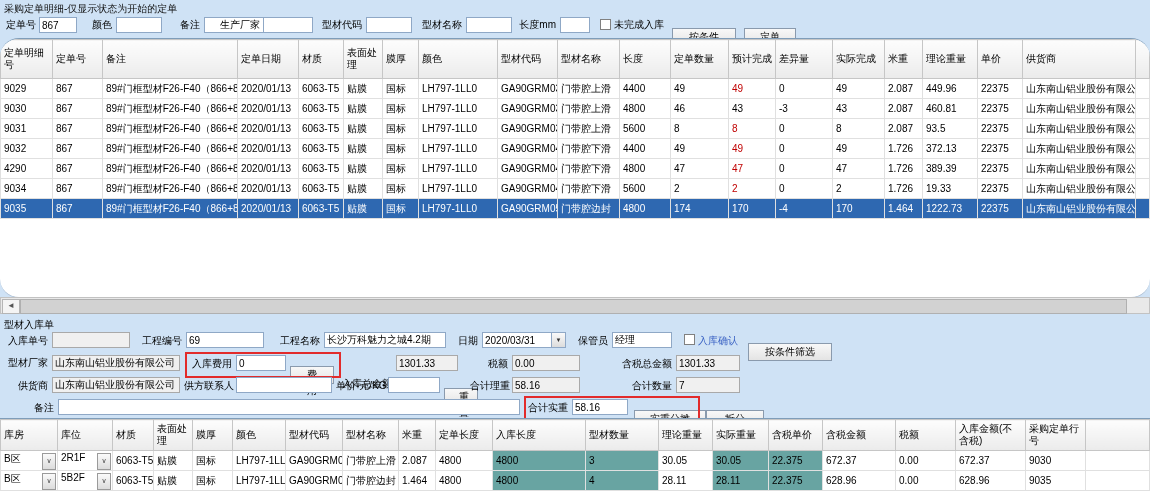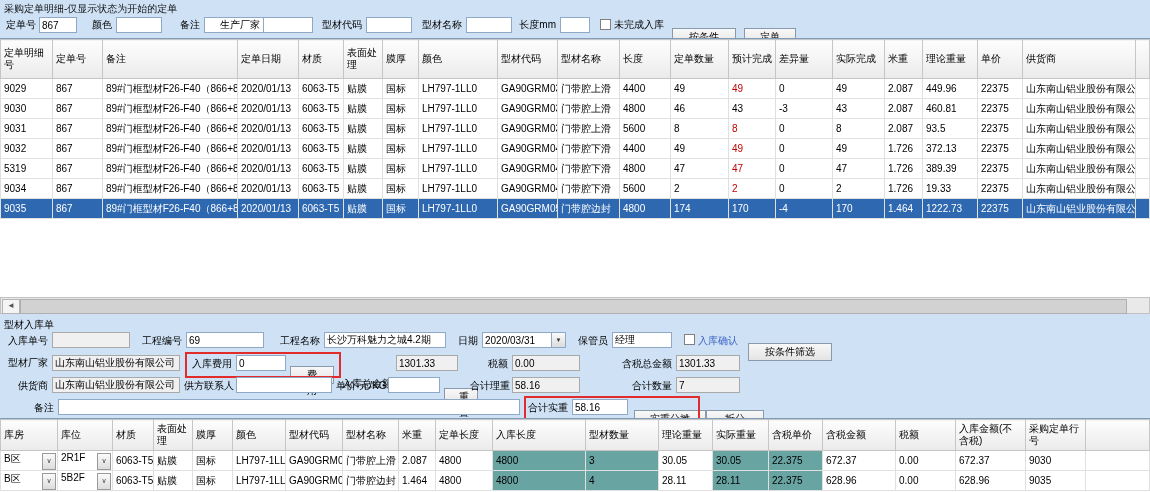--- a/index.html
+++ b/index.html
@@ -9,21 +9,21 @@
   .inp{position:absolute;height:16px;border:1px solid #8fa8c6;background:#fff;font-size:10px;
        font-family:inherit;padding:0 2px;box-sizing:border-box;color:#000;}
   .inp.ro{background:#f0f0f0;border-color:#a9a9a9;}
   .btn{position:absolute;height:18px;background:linear-gradient(#f8f8f8,#e4e4e4);border:1px solid #8a9aad;
        font-size:10px;font-family:inherit;text-align:center;line-height:16px;color:#000;padding:0 14px;cursor:default;margin-top:12px;}
   .cb{position:absolute;width:11px;height:11px;background:#fff;border:1px solid #808080;box-sizing:border-box;}
   .redbox{position:absolute;border:2px solid #e22b2b;pointer-events:none;}
   .titlebar{position:absolute;left:0;top:0;width:100%;height:15px;font-size:10px;color:#111;padding:2px 0 0 4px;}
   .filterbar{position:absolute;left:0;top:15px;width:100%;height:23px;}
   .gridarea{position:absolute;left:0;top:38px;width:1150px;height:258px;background:#fff;
-            border-top:1px solid #7f9db9;border-bottom:1px solid #aebfd2;overflow:hidden;}
+            border-top:1px solid #7f9db9;border-bottom:1px solid #aebfd2;overflow:hidden;border-radius:19px;}
   .grid2area{position:absolute;left:0;top:418px;width:1150px;height:74px;background:#fff;
              border-top:1px solid #7f9db9;overflow:hidden;}
   table.grid{border-collapse:collapse;table-layout:fixed;width:1150px;}
   table.grid th{background:linear-gradient(#fdfdfd,#ebebeb);border:1px solid #c6c6c6;font-weight:normal;
       font-size:10px;text-align:left;padding:1px 3px;word-break:break-all;line-height:1.2;vertical-align:middle;overflow:hidden;}
   table.grid td{border:1px solid #e0e0e0;font-size:10px;height:19px;padding:0 3px;white-space:nowrap;
       overflow:hidden;color:#000;background:#fff;}
   #ordergrid th{height:36px;}
   #ingrid th{height:28px;}
   table.grid tr.selected td{background:#2e68b1;color:#fff;}
@@ -201,21 +201,21 @@
             <td class="red">49</td>
             <td>0</td>
             <td>49</td>
             <td>1.726</td>
             <td>372.13</td>
             <td>22375</td>
             <td>山东南山铝业股份有限公司</td>
             <td></td>
           </tr>
           <tr>
-            <td>5319</td>
+            <td>4290</td>
             <td>867</td>
             <td>89#门框型材F26-F40（866+867）</td>
             <td>2020/01/13</td>
             <td>6063-T5</td>
             <td>贴膜</td>
             <td>国标</td>
             <td>LH797-1LL0</td>
             <td>GA90GRM04</td>
             <td>门带腔下滑</td>
             <td>4800</td>

